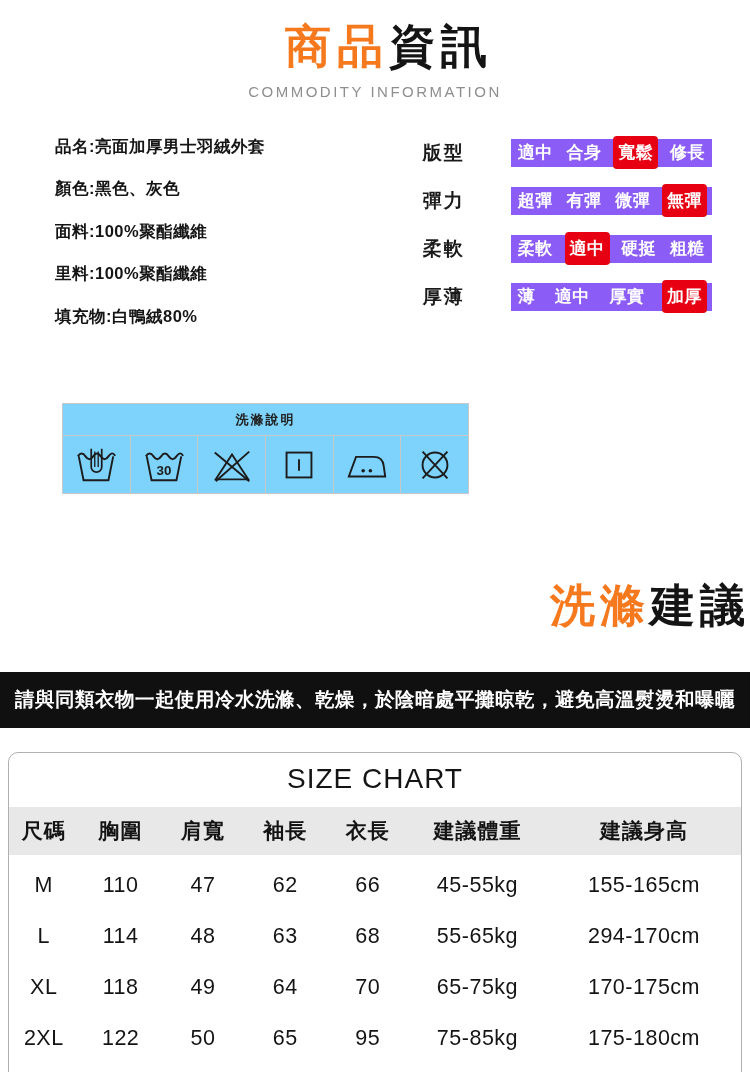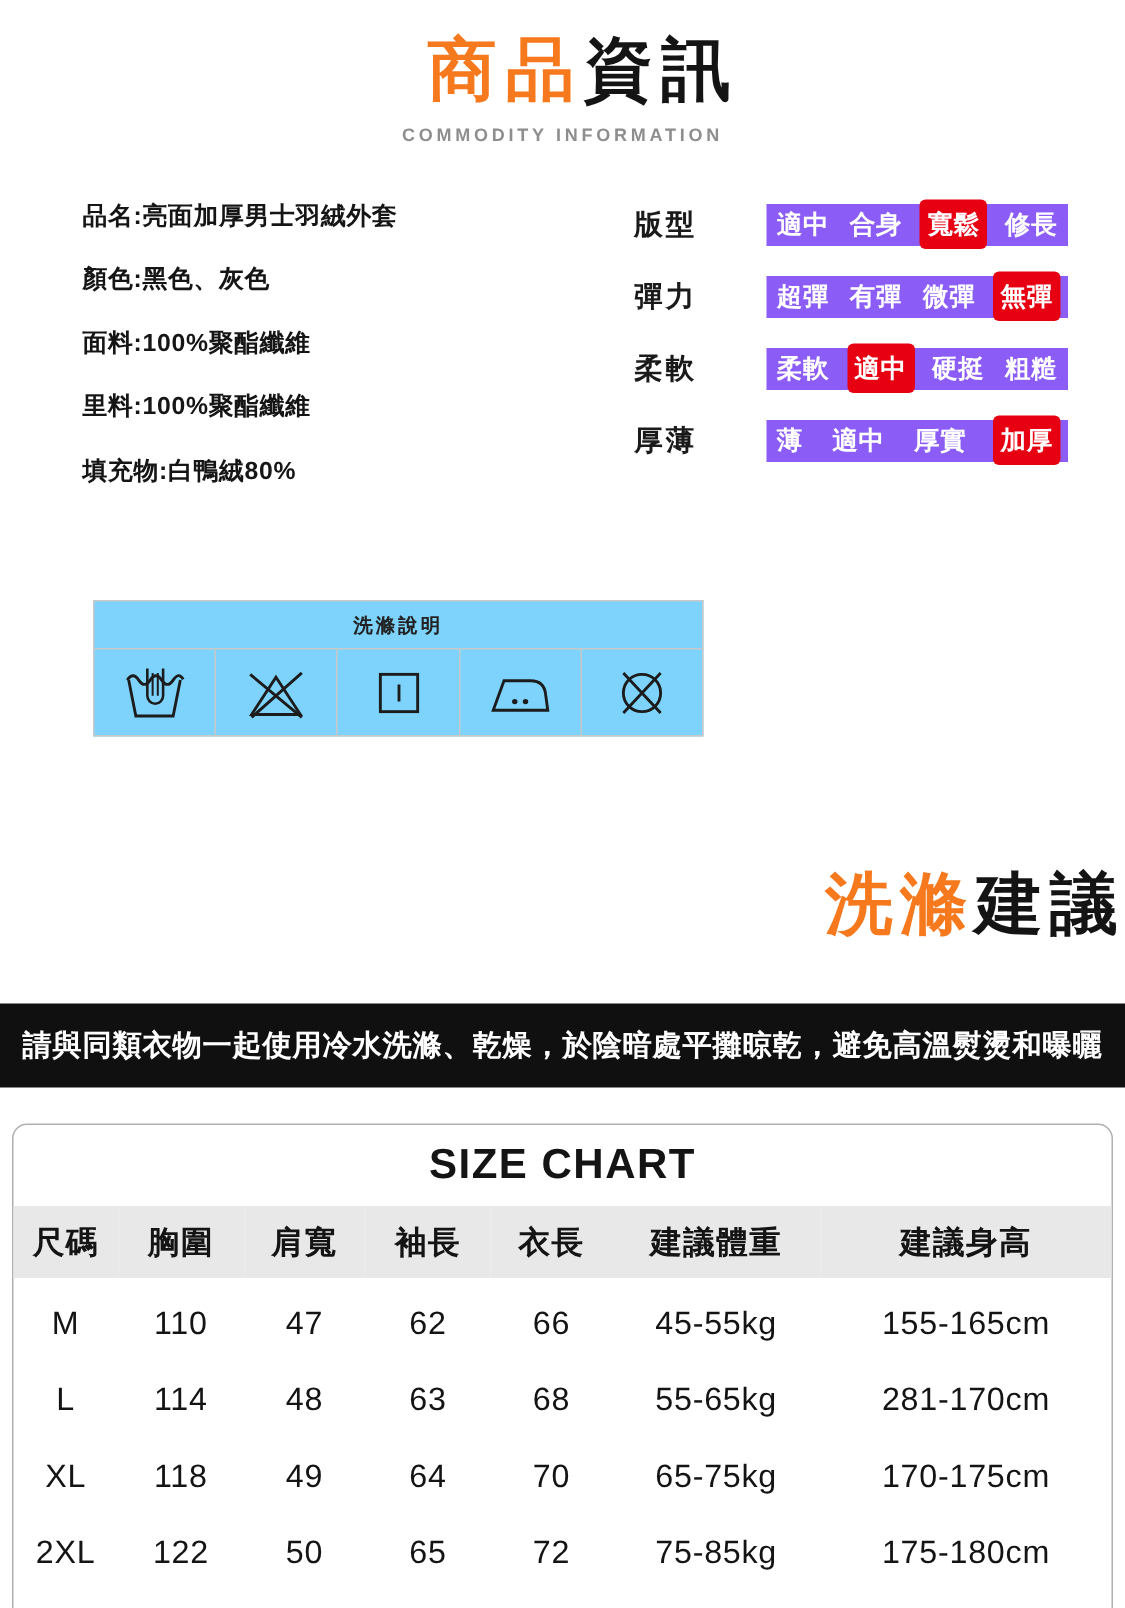--- a/index.html
+++ b/index.html
@@ -8,21 +8,21 @@
     width: 750px; height: 1072px;
     font-family: "Liberation Sans", "DejaVu Sans", sans-serif;
     color: #111; overflow: hidden; position: relative;
   }
 
   
   .page-header { padding-top: 20px; text-align: center; }
   .main-title { font-size: 46px; font-weight: bold; letter-spacing: 6px; line-height: 1.15; padding-left: 28px; }
   .main-title .orange { color: #f6791e; }
   .main-title .black  { color: #141414; }
-  .sub-title { margin-top: 10px; font-size: 12px; letter-spacing: 2.5px; color: #8e8e8e; font-weight: 700; }
+  .sub-title { margin-top: 10px; font-size: 15px; letter-spacing: 2.5px; color: #8e8e8e; font-weight: 400; }
 
   
   .info-section { display: flex; justify-content: space-between; padding: 36px 38px 0 55px; gap: 40px; }
   .info-left { width: 340px; }
   .info-line { font-size: 16.5px; font-weight: 600; color: #151515; margin-bottom: 20.5px; letter-spacing: 0.5px; white-space: nowrap; }
   .info-right { width: 300px; padding-top: 3px; }
   .attr-row { display: flex; align-items: center; margin-bottom: 20px; height: 28px; }
   .attr-label { flex: 0 0 88px; font-size: 19px; font-weight: 600; color: #1a1a1a; letter-spacing: 2px; }
   .attr-bar {
     flex: 1; background: #8b5cf6; color: #fff; height: 28px;
@@ -50,21 +50,21 @@
   .wash-advice-title .orange { color: #f6791e; }
   .wash-advice-title .black { color: #141414; }
   .notice-banner {
     margin-top: 36px; background: #101010; color: #fff;
     text-align: center; font-size: 19.5px; font-weight: bold;
     padding: 14px 15px 15px; letter-spacing: 0.5px; white-space: nowrap;
   }
 
   
   .size-chart { margin: 24px 8px 0; border: 1px solid #b0b0b0; border-radius: 10px; padding: 10px 0 26px; background: #fff; }
-  .size-chart-title { text-align: center; font-size: 28px; font-weight: bold; letter-spacing: 1px; color: #141414; margin-bottom: 12px; }
+  .size-chart-title { text-align: center; font-size: 28px; font-weight: normal; letter-spacing: 1px; color: #141414; margin-bottom: 12px; }
   table.sizes { width: 100%; border-collapse: collapse; text-align: center; table-layout: fixed; }
   table.sizes thead tr { background: #e8e8e8; }
   table.sizes th { font-size: 21px; font-weight: bold; color: #141414; padding: 10px 0; letter-spacing: 1px; }
   table.sizes td { font-size: 21.5px; color: #141414; padding: 13px 0; letter-spacing: 0.5px; }
   table.sizes tbody tr:first-child td { padding-top: 18px; }
 </style>
 </head>
 <body>
 
 <div class="page-header">
@@ -124,20 +124,27 @@
 
 <div class="wash-box">
   <div class="wash-box-title">洗滌說明</div>
   <div class="wash-icons">
     <div class="wash-cell">
       <svg width="46" height="44" viewBox="0 0 48 46" fill="none" stroke="#1c1c1c" stroke-width="2">
         <path d="M5 14 Q9 8 13 14 T21 14 T29 14 T37 14 T44 13.5"></path>
         <path d="M6 14 L11 39 L37 39 L42 14"></path>
         <path d="M19 6 L19 25 A5.5 5.5 0 0 0 30 25 L30 6" stroke-width="1.8"></path>
         <path d="M22.7 9 V25 M26.3 9 V25" stroke-width="1.4"></path>
+      </svg>
+    </div>
+    <div class="wash-cell">
+      <svg width="46" height="44" viewBox="0 0 48 46" fill="none" stroke="#1c1c1c" stroke-width="2">
+        <path d="M5 14 Q9 8 13 14 T21 14 T29 14 T37 14 T44 13.5"></path>
+        <path d="M6 14 L11 39 L37 39 L42 14"></path>
+        <text x="24" y="33" text-anchor="middle" font-size="14" font-weight="bold" fill="#1c1c1c" stroke="none">30</text>
       </svg>
     </div>
     <div class="wash-cell">
       <svg width="46" height="44" viewBox="0 0 48 46" fill="none" stroke="#1c1c1c" stroke-width="2">
         <path d="M24 12 L41 38 L7 38 Z"></path>
         <path d="M6 10 L42 40 M42 9 L7 40"></path>
       </svg>
     </div>
     <div class="wash-cell">
       <svg width="46" height="44" viewBox="0 0 48 46" fill="none" stroke="#1c1c1c" stroke-width="2">
@@ -199,37 +206,37 @@
           <td>45-55kg</td>
           <td>155-165cm</td>
         </tr>
         <tr>
           <td>L</td>
           <td>114</td>
           <td>48</td>
           <td>63</td>
           <td>68</td>
           <td>55-65kg</td>
-          <td>281-170cm</td>
+          <td>294-170cm</td>
         </tr>
         <tr>
           <td>XL</td>
           <td>118</td>
           <td>49</td>
           <td>64</td>
           <td>70</td>
           <td>65-75kg</td>
           <td>170-175cm</td>
         </tr>
         <tr>
           <td>2XL</td>
           <td>122</td>
           <td>50</td>
           <td>65</td>
-          <td>72</td>
+          <td>95</td>
           <td>75-85kg</td>
           <td>175-180cm</td>
         </tr>
         <tr>
           <td>3XL</td>
           <td>126</td>
           <td>51</td>
           <td>66</td>
           <td>74</td>
           <td>85-95kg</td>

